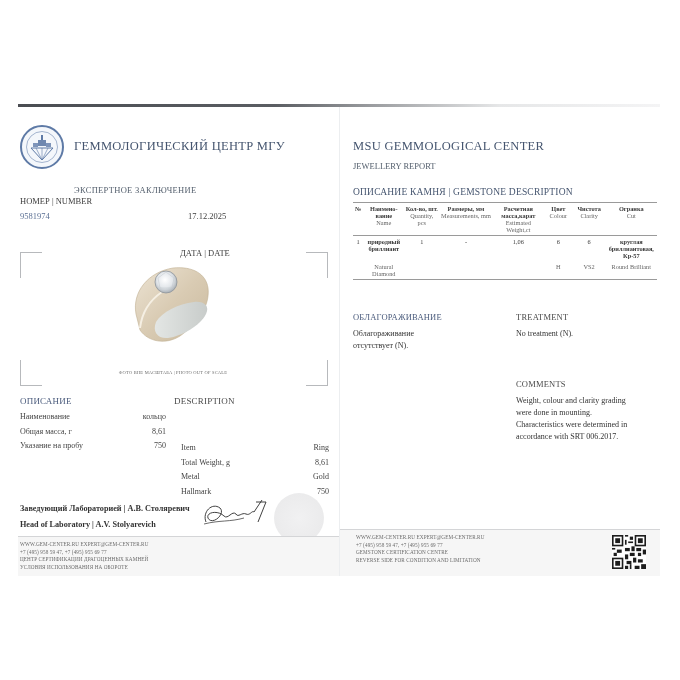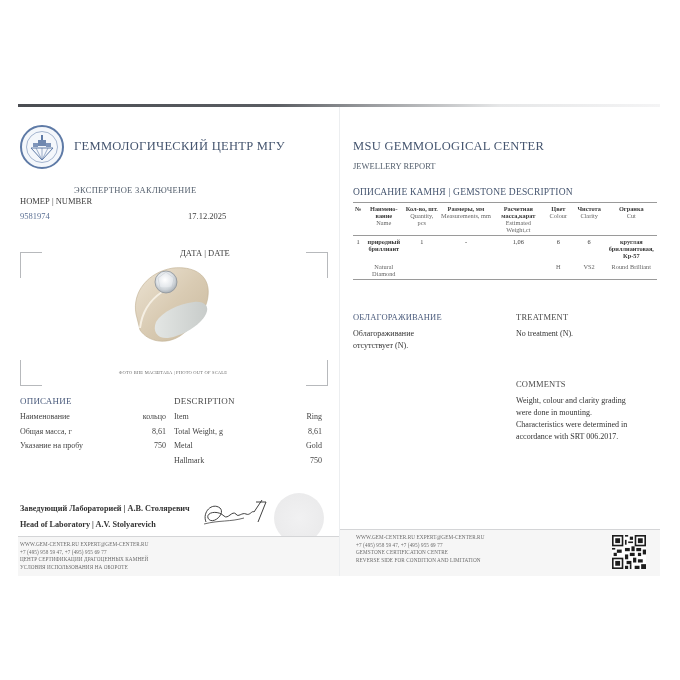--- a/index.html
+++ b/index.html
@@ -35,21 +35,21 @@
   .c-br { left: 288px; top: 256px; border-right-width: 1px; border-bottom-width: 1px; }
   .ring-photo { position: absolute; left: 100px; top: 148px; width: 110px; height: 100px; }
   .photo-caption { position: absolute; left: 0; width: 310px; top: 266px; text-align: center; font-size: 4.5px; color: #6a6a6a; letter-spacing: 0.2px; }
 
   
   .desc-head { position: absolute; top: 292px; font-size: 9px; color: #4a5b7c; letter-spacing: 0.2px; white-space: nowrap; }
   .desc-head.ru { left: 2px; }
   .desc-head.en { left: 156px; color: #4b4b4b; }
   .desc-table { position: absolute; top: 306px; width: 146px; font-size: 8px; color: #444; }
   .desc-table.ru { left: 2px; }
-  .desc-table.en { left: 156px; width: 148px; }
+  .desc-table.en { left: 163px; width: 148px; margin-top: 31px; }
   .desc-row { display: flex; justify-content: space-between; height: 14.5px; line-height: 14.5px; text-align: center; }
 
   
   .sig-line { position: absolute; left: 2px; font-size: 8.2px; color: #333; white-space: nowrap; font-weight: bold; }
   .sig-ru { top: 400px; }
   .sig-en { top: 416px; }
   .signature { position: absolute; left: 182px; top: 392px; width: 70px; height: 36px; }
   .stamp { position: absolute; left: 256px; top: 389px; width: 50px; height: 50px; border-radius: 50%;
     background: radial-gradient(circle, #f1f1f2 0%, #ebebec 70%, #f6f6f6 100%); }
 

